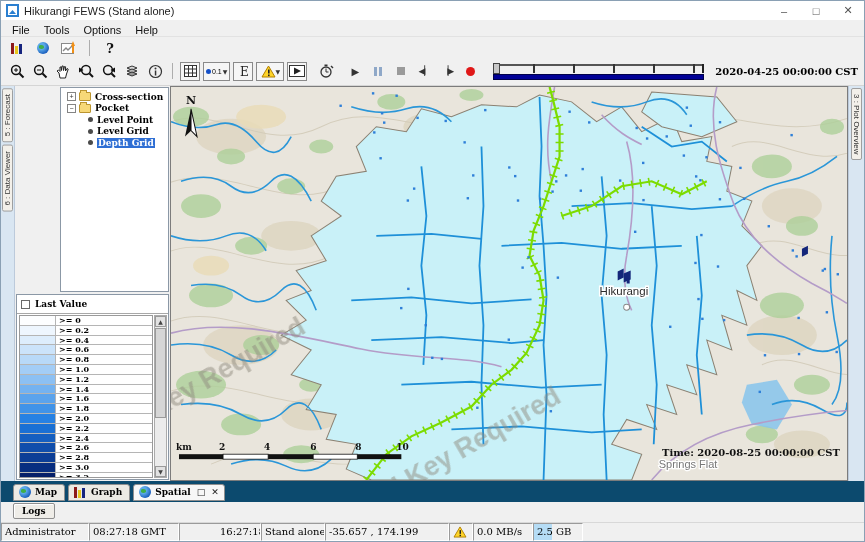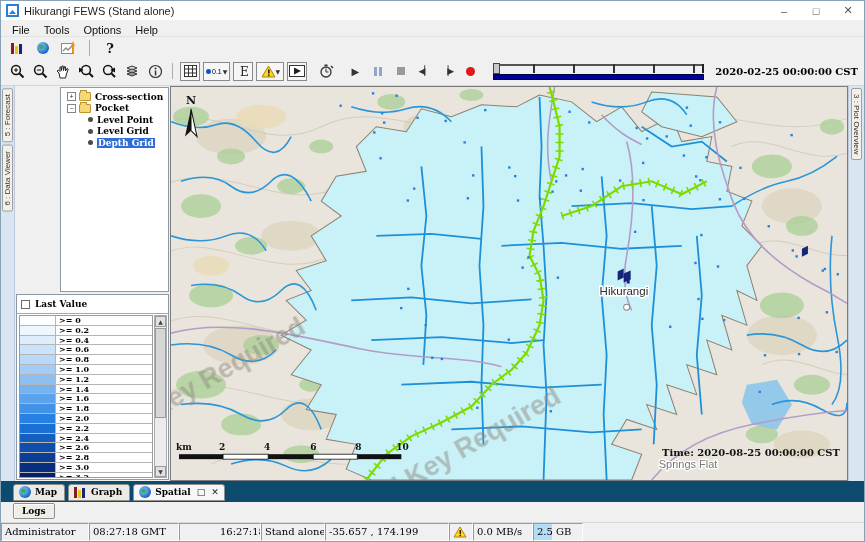--- a/index.html
+++ b/index.html
@@ -264,21 +264,21 @@
       </span>
     <span class="tbtn">
         <span class="rec-dot"></span>
       </span>
 
     <div class="timeline">
       <div class="ruler"></div>
       <div class="handle"></div>
       <div class="navy"></div>
     </div>
-    <span class="timeline-date">2020-02-25 00:00:00 CST</span>
+    <span class="timeline-date">2020-04-25 00:00:00 CST</span>
   </div>
 
   <div class="main">
     <div class="vstrip left" id="left-strip">
         <span class="vtab up">5 : Forecast</span>
         <span class="vtab up">6 : Data Viewer</span>
       </div>
 
     <div class="left-panel">
       <div class="tree-panel" id="tree">

